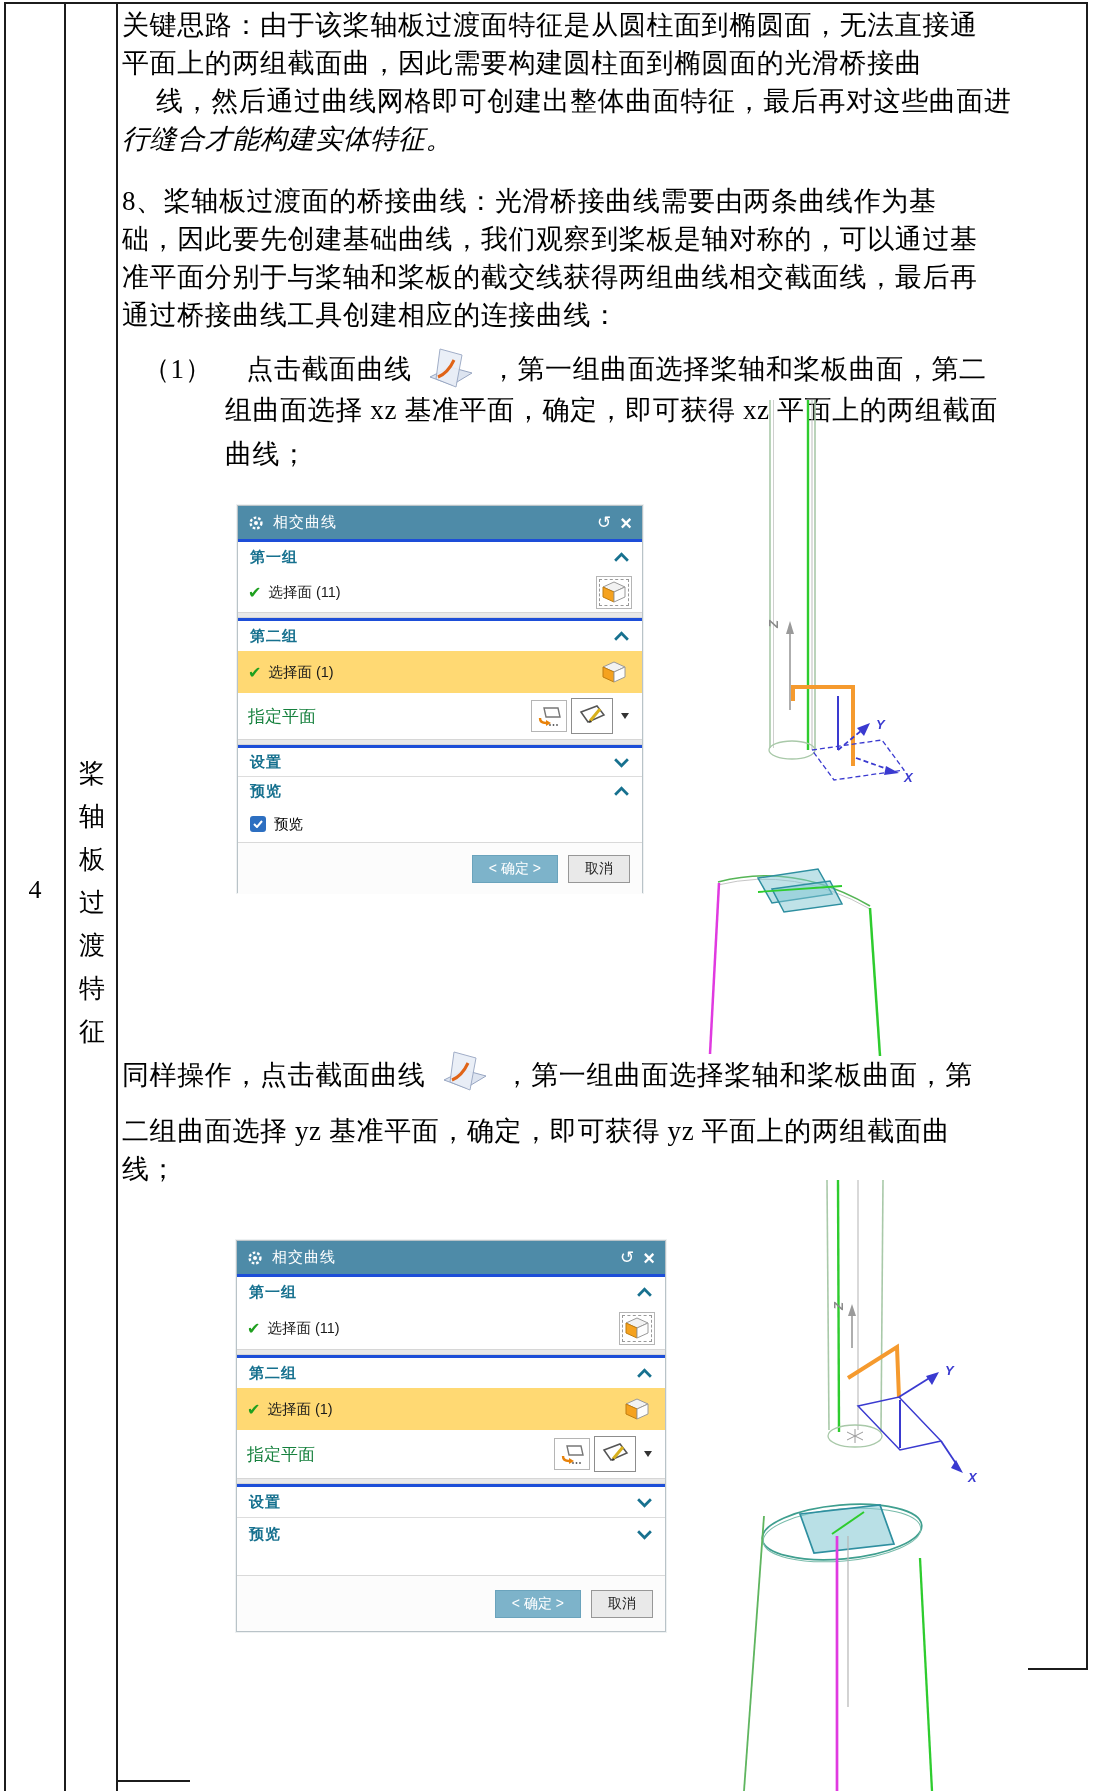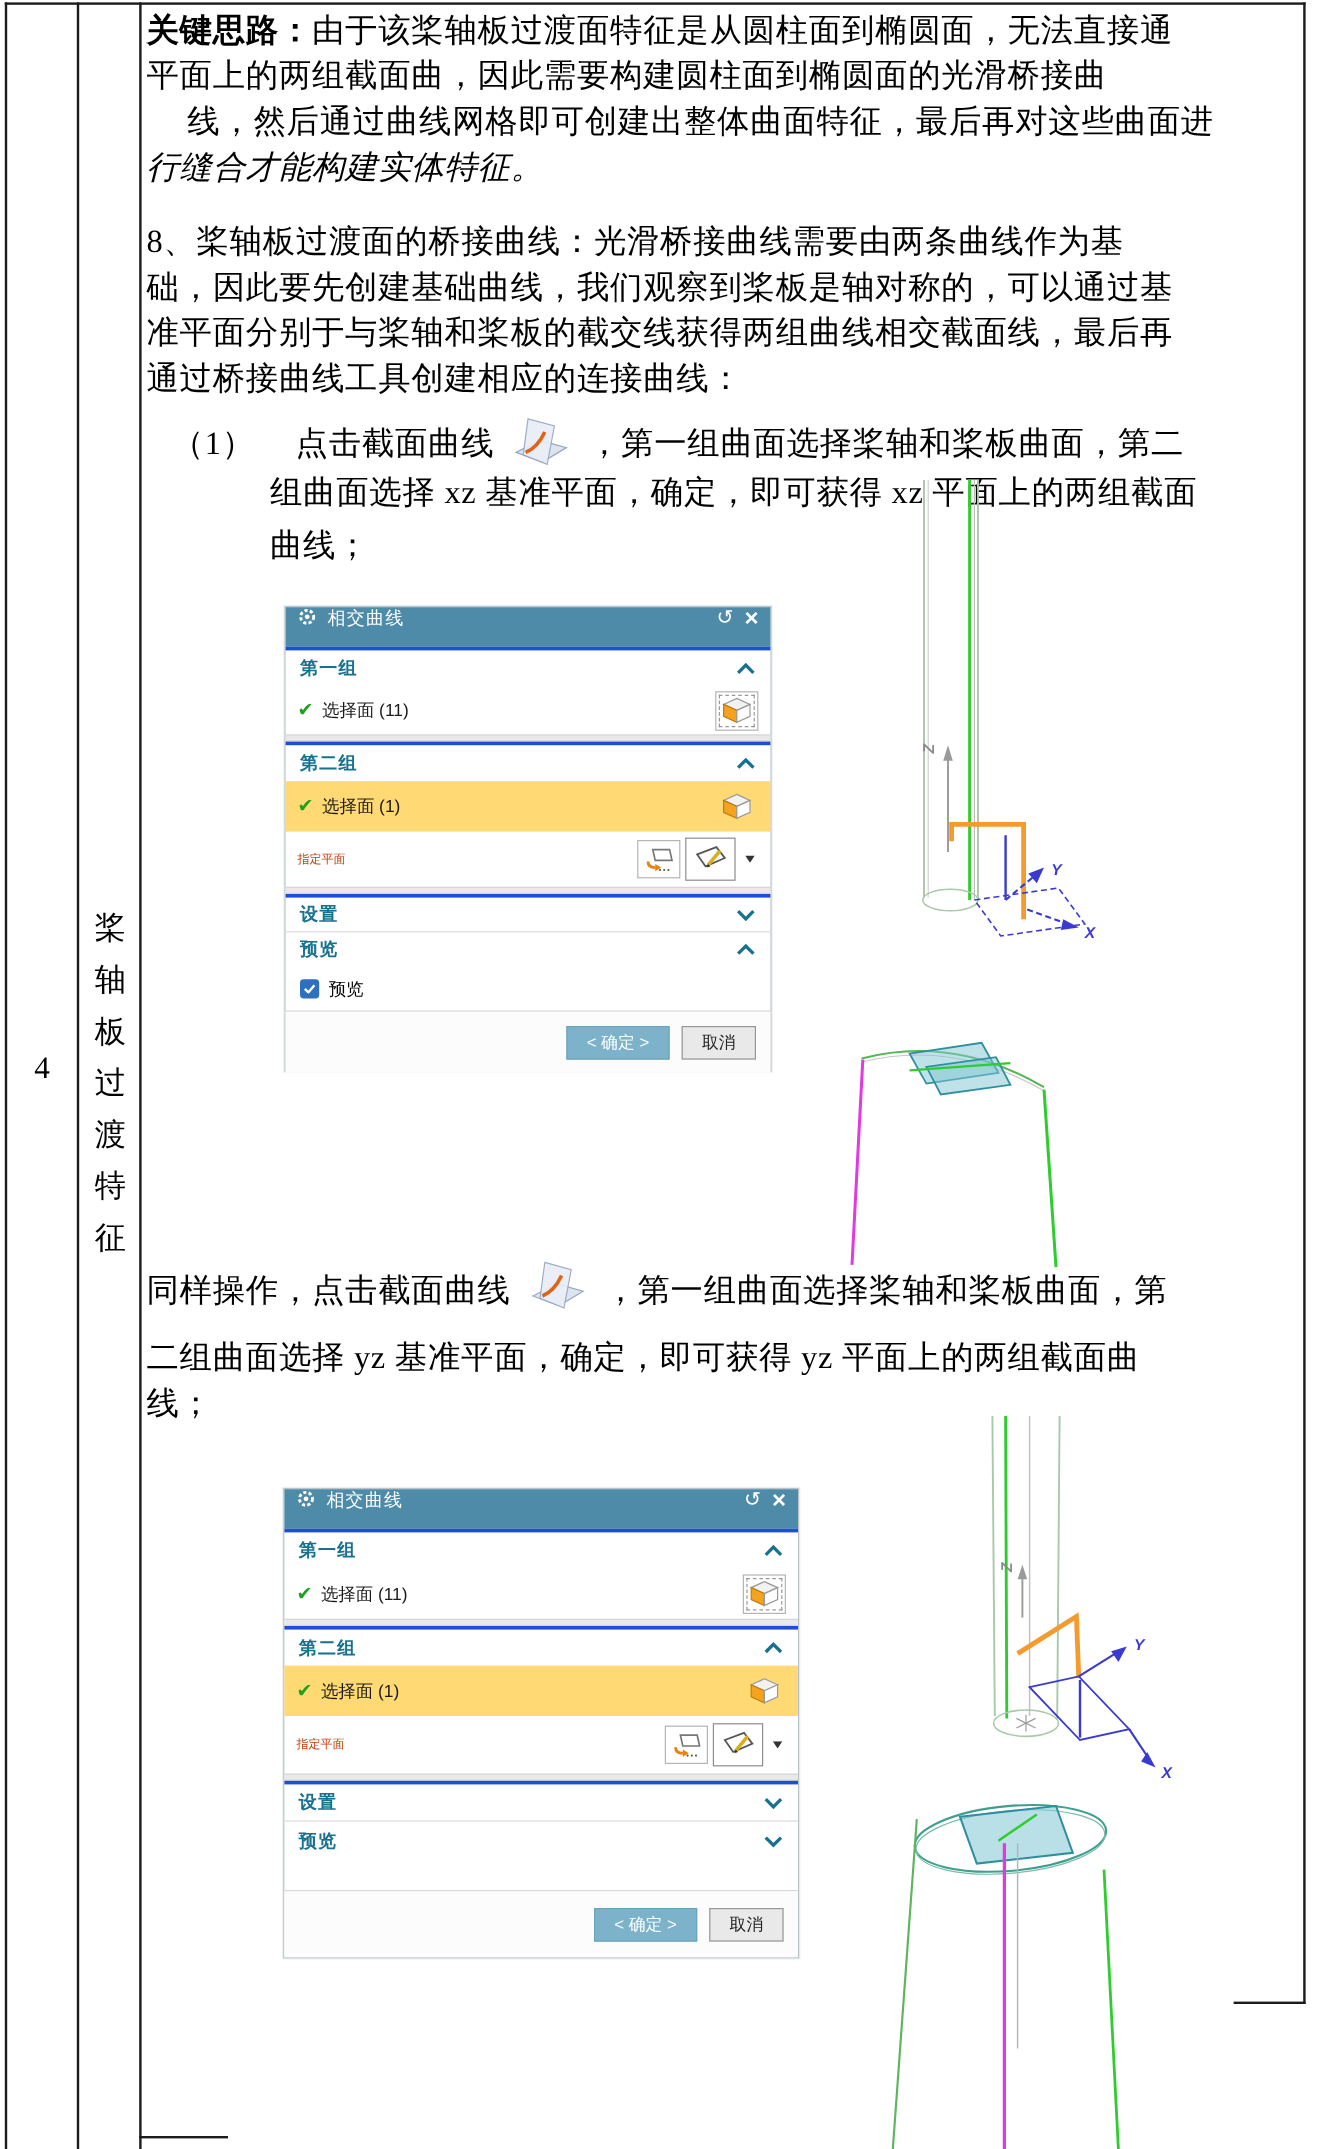--- a/index.html
+++ b/index.html
@@ -11,42 +11,42 @@
     color:#000;
   }
   .abs { position:absolute; }
   
   .rule { position:absolute; background:#1c1c1c; }
   
   .tline {
     position:absolute; white-space:nowrap;
     font-size:27px; line-height:38px; letter-spacing:0.6px;
   }
-  .tlead { font-weight:700;margin-top:45px; }
+  .tlead { font-weight:400;margin-top:45px; }
   .iline { display:flex; align-items:center; }
   .iline .ic { margin:0 14px; flex:0 0 auto; }
   .marker { margin-right:34px; }
   .rownum {
     position:absolute; left:4px; top:868px; width:62px;
     text-align:center; font-size:26px; line-height:43px;
   }
   .vlabel {
     position:absolute; left:66px; top:752px; width:52px;
     text-align:center; font-size:26px; line-height:43px;
   }
   
   .dialog {
     position:absolute; display:flex; flex-direction:column;
     background:#ffffff; border:1px solid #b9c3c8;
     font-family:"Liberation Sans","DejaVu Sans",sans-serif;
     box-shadow:0 0 0 1px #eef1f2;
   }
   .dlg-header {
     height:33px; flex:0 0 33px; background:#4e8ba8; color:#fff;
-    display:flex; align-items:flex-start; padding:0 10px; gap:9px;
+    display:flex; align-items:center; padding:0 10px; gap:9px;
   }
   .dlg-title { font-size:15px; letter-spacing:1px; }
   .dlg-sp { flex:1; }
   .dlg-reset { font-size:17px; line-height:1; cursor:default; }
   .dlg-close { font-size:20px; line-height:1; font-weight:700; cursor:default; }
   .sec {
     flex:0 0 auto; display:flex; align-items:center;
     padding:0 12px; border-top:3px solid #1d4ed8;
   }
   .sec-label { color:#17718f; font-size:15px; font-weight:600; letter-spacing:1px; }
@@ -61,21 +61,21 @@
     margin-left:auto; width:36px; height:33px;
     display:flex; align-items:center; justify-content:center;
     background:#fff; border:1px solid #b5b5b5;
   }
   .cube-btn.dashed { outline:1px dashed #999; outline-offset:-4px; }
   .cube-btn.on-yellow { background:transparent; border:none; }
   .yellow { background:#ffd973; }
   .band { flex:0 0 6px; background:#e9e9e9; border-top:1px solid #d6d6d6; border-bottom:1px solid #d6d6d6; }
   .plane-row {
     flex:0 0 auto; display:flex; align-items:center;
-    padding:0 10px; font-size:10px; color:#c2410c;
+    padding:0 10px; font-size:17px; color:#15803d;
   }
   .plane-icons { margin-left:auto; display:flex; align-items:center; gap:4px; }
   .mini-btn {
     width:36px; height:32px; background:#fff; border:1px solid #b5b5b5;
     display:flex; align-items:center; justify-content:center;
   }
   .mini-btn.sel { width:42px; height:36px; border:1px solid #8d8d8d; }
   .caret-btn { width:15px; height:32px; display:flex; align-items:center; justify-content:center; }
   .chk-row { flex:0 0 auto; display:flex; align-items:center; gap:8px; padding:0 12px; font-size:14.5px; }
   .checkbox {

